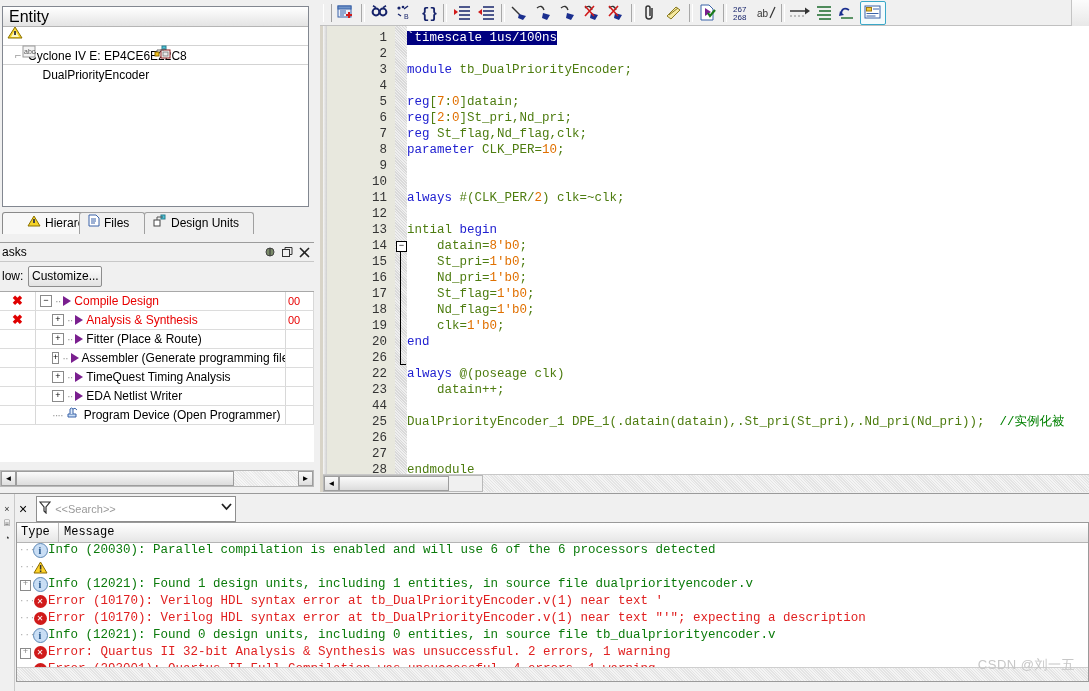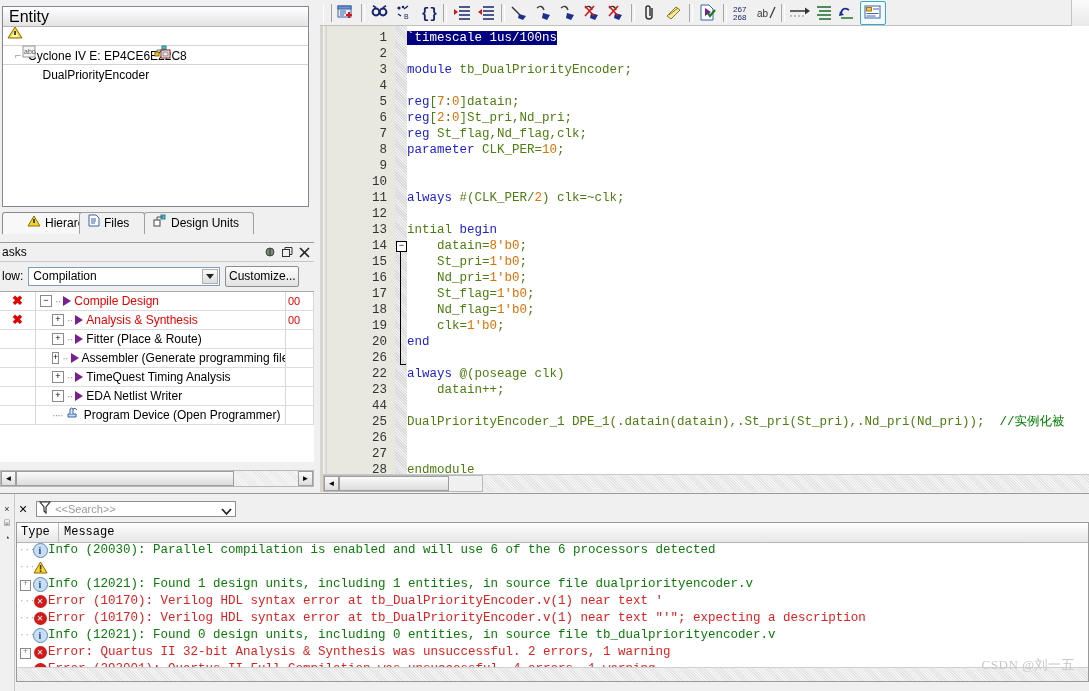--- a/index.html
+++ b/index.html
@@ -206,21 +206,21 @@
   .msg-vstrip {
     position:absolute; left:0; top:0; width:14px; height:198px;
     background:#f0f0f0; border-right:1px solid #c9c9c9;
     font-size:9px; color:#333; text-align:center;
   }
   .msg-toolbar {
     position:absolute; left:16px; top:4px; right:0; height:22px;
     display:flex; align-items:center; gap:6px;
   }
   .search-box {
-    width: 200px; height:16px; background:#fff; border:1px solid #8e8e8e;
+    width: 200px; height:26px; background:#fff; border:1px solid #8e8e8e;
     display:flex; align-items:center; gap:4px; padding-left:2px; box-sizing:border-box;
     position:relative;
   }
   .search-box .ph { color:#9a9a9a; font-size:11px; }
   .search-box .dd { position:absolute; right:3px; top:3px; }
 
   .msg-table {
     position:absolute; left:16px; top:28px; right:0; bottom:10px;
     background:#fff; border:1px solid #9a9a9a; box-sizing:border-box;
   }
@@ -243,21 +243,21 @@
   .m-err  { color:#e02020; }
 
   .msg-hscroll {
     position:absolute; left:0; bottom:0; right:0; height:13px;
     background: repeating-linear-gradient(45deg,#e4e4e4 0 1px,#f4f4f4 1px 2px);
     border-top:1px solid #cfcfcf;
   }
   .watermark {
     position:absolute; right: 14px; bottom: 18px;
     color:#c7c7c7; font-size:13px; letter-spacing:0.5px;
-    font-family:Liberation Serif, serif;
+    font-family:Liberation Sans, sans-serif;
   }
   .dot-i {
     width:13px;height:13px;border-radius:50%;background:#c9def5;border:1px solid #5c87b5;
     color:#1d4f85;font-size:10px;font-weight:bold;display:flex;align-items:center;justify-content:center;
     font-family:"Liberation Serif",serif;
   }
   .dot-x {
     width:13px;height:13px;border-radius:50%;background:#d01a1a;
     color:#fff;font-size:10px;font-weight:bold;display:flex;align-items:center;justify-content:center;
   }
@@ -356,28 +356,20 @@
           <span>
             <svg width="11" height="11" viewBox="0 0 11 11">
                 <path d="M1 1 L10 10 M10 1 L1 10" stroke="#222" stroke-width="1.6"></path>
               </svg>
           </span>
         </span>
       </div>
 
       <div class="flow-row">
         <span>low:</span>
-        <div class="combo">
-          <span>Compilation</span>
-          <span class="arrow">
-            <svg width="8" height="5" viewBox="0 0 8 5">
-                <polygon points="0,0 8,0 4,5" fill="#222"></polygon>
-              </svg>
-          </span>
-        </div>
         <div class="btn3d">Customize...</div>
       </div>
 
       <div class="task-table">
 
         <div class="trow">
           <div class="td c1"><span class="redx">✖</span></div>
           <div class="td c2">
             <span style="display:inline-block;width:10px;height:10px;border:1px solid #8a8a8a;font-size:9px;line-height:8px;text-align:center;background:#fff;">−</span>
             <span class="tree-wire">··</span>

